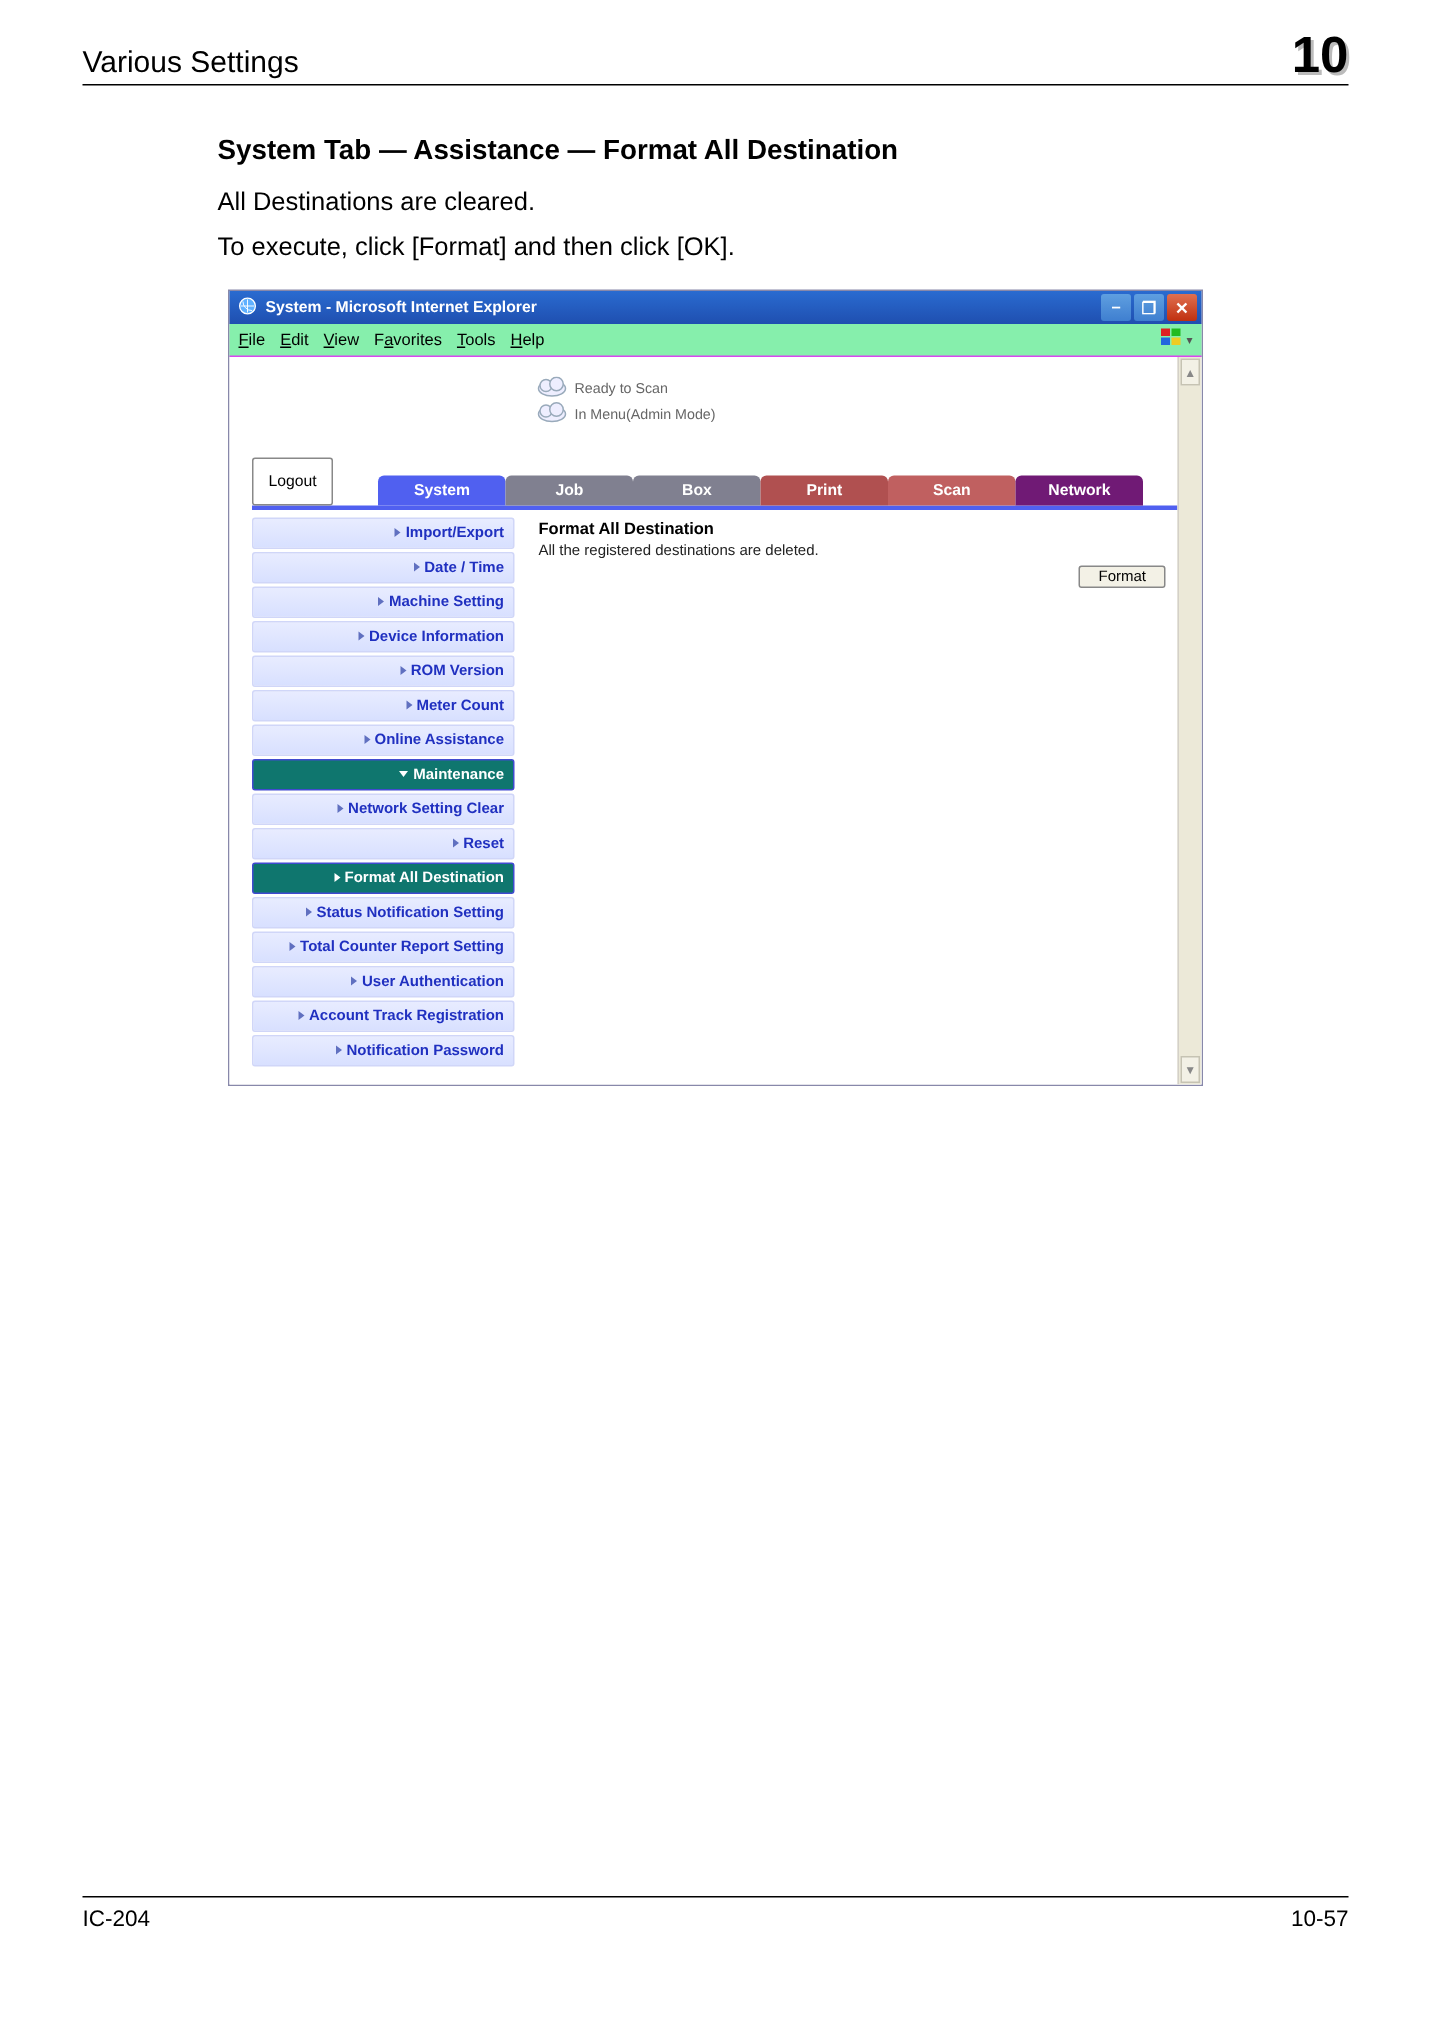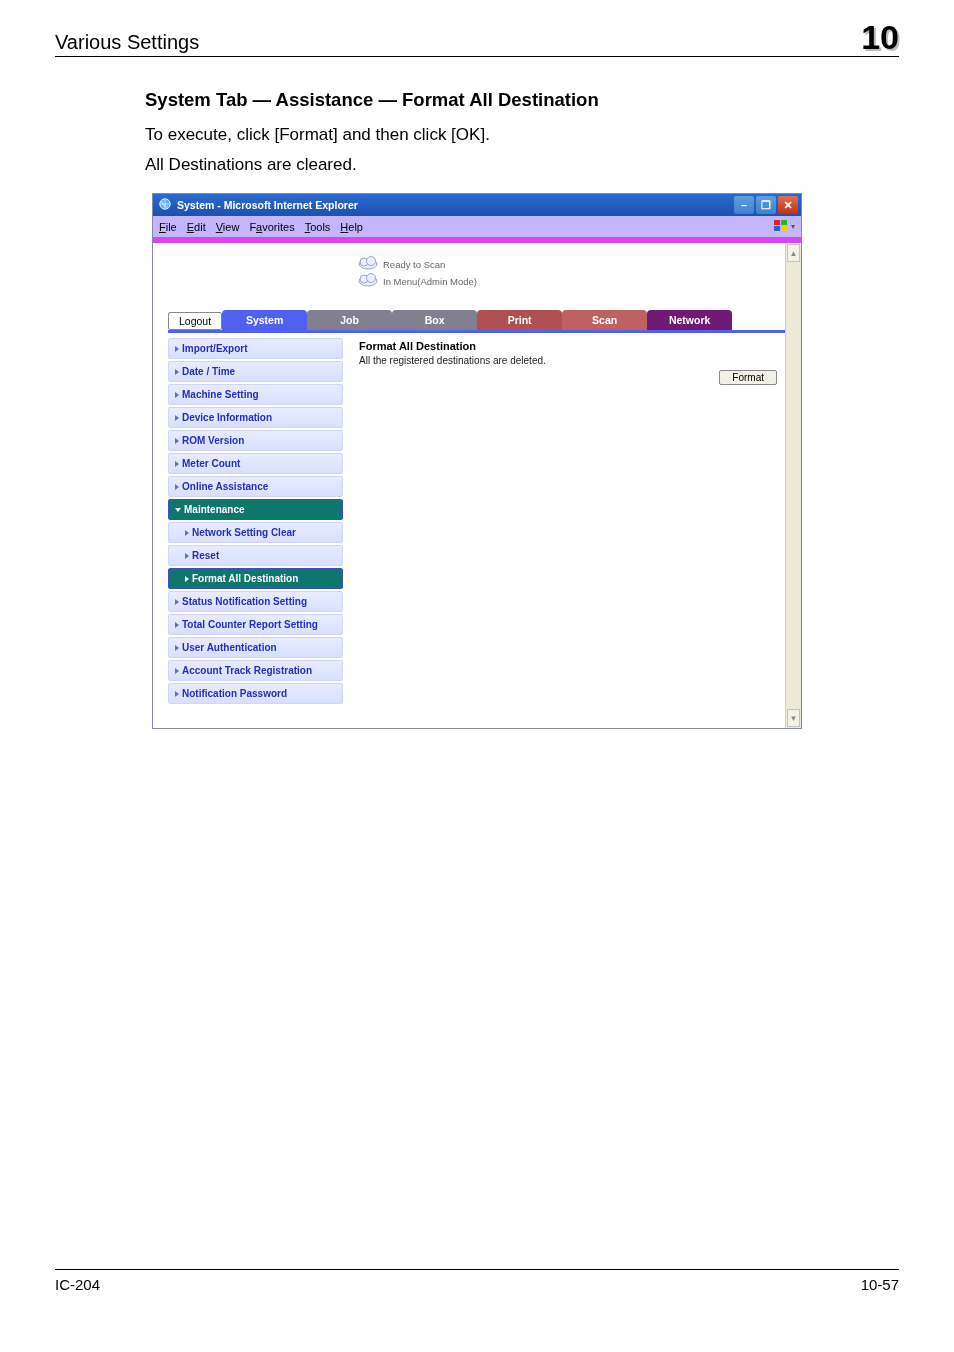--- a/index.html
+++ b/index.html
@@ -75,22 +75,22 @@
     width: 20px; height: 18px;
     display:flex; align-items:center; justify-content:center;
     font-size: 11px; font-weight:bold;
     border-radius: 2px;
   }
   .win-min { background: linear-gradient(#5f9fe0,#3f7fd0); color:#fff; }
   .win-max { background: linear-gradient(#5f9fe0,#3f7fd0); color:#fff; }
   .win-close { background: linear-gradient(#e07050,#c03010); color:#fff; }
   
   .menubar {
-    background: #c4b5fd;
-    border-bottom: 6px solid #d946ef;
+    background: #86efac;
+    border-bottom: 1px solid #d946ef;
     display:flex;
     align-items:center;
     height: 21px;
     padding-left: 6px;
     font-size: 11px;
     color: #000;
     justify-content: space-between;
   }
   .menubar .menus { display:flex; gap:10px; }
   .menubar .menus span u { text-decoration: underline; }
@@ -133,21 +133,22 @@
     display:flex;
     margin: 22px 0 0 15px;
     align-items:flex-end;
   }
   .logout-btn {
     background: #fff;
     border: 1px solid #888;
     font-size: 10.5px;
     padding: 2px 10px;
     border-radius: 2px;
-    height: 18px;
+    margin-right: 30px;
+    height: 32px;
     box-sizing: border-box;
     display:flex; align-items:center;
   }
   .tab {
     width: 85px;
     height: 20px;
     display:flex; align-items:center; justify-content:center;
     font-size: 10.5px;
     font-weight: bold;
     color:#fff;
@@ -176,20 +177,21 @@
     font-weight: bold;
     color: #2030c0;
   }
   .side-item {
     background: linear-gradient(#e8ecff,#d8e0ff);
     border: 1px solid #d0d6f8;
     border-radius: 2px;
     padding: 4px 6px;
     margin-bottom: 2px;
     position: relative;
+    text-align: right;
   }
   .side-item.selected {
     background: #0f766e;
     color: #fff;
     border-color: #404ad0;
   }
   .side-sub {
     padding-left: 16px;
   }
   .tri {
@@ -253,22 +255,22 @@
 
   <div class="header-row">
     <div class="header-left">Various Settings</div>
     <div class="header-right">
       <span class="shadow">10</span>
       <span class="front">10</span>
     </div>
   </div>
 
   <div class="section-title">System Tab — Assistance — Format All Destination</div>
+  <p class="body-text">All Destinations are cleared.</p>
   <p class="body-text">To execute, click [Format] and then click [OK].</p>
-  <p class="body-text">All Destinations are cleared.</p>
 
   <div class="screenshot">
     <div class="titlebar">
       <div class="left">
         <span class="ie-icon">
           <svg viewBox="0 0 16 16">
               <circle cx="8" cy="8" r="6" fill="#5fb0ff" stroke="#fff" stroke-width="1"></circle>
               <path d="M3 8 h10 M8 3 v10 M4.5 4.5 a7 7 0 0 0 7 7" stroke="#fff" stroke-width="0.7" fill="none"></path>
             </svg>
         </span>

